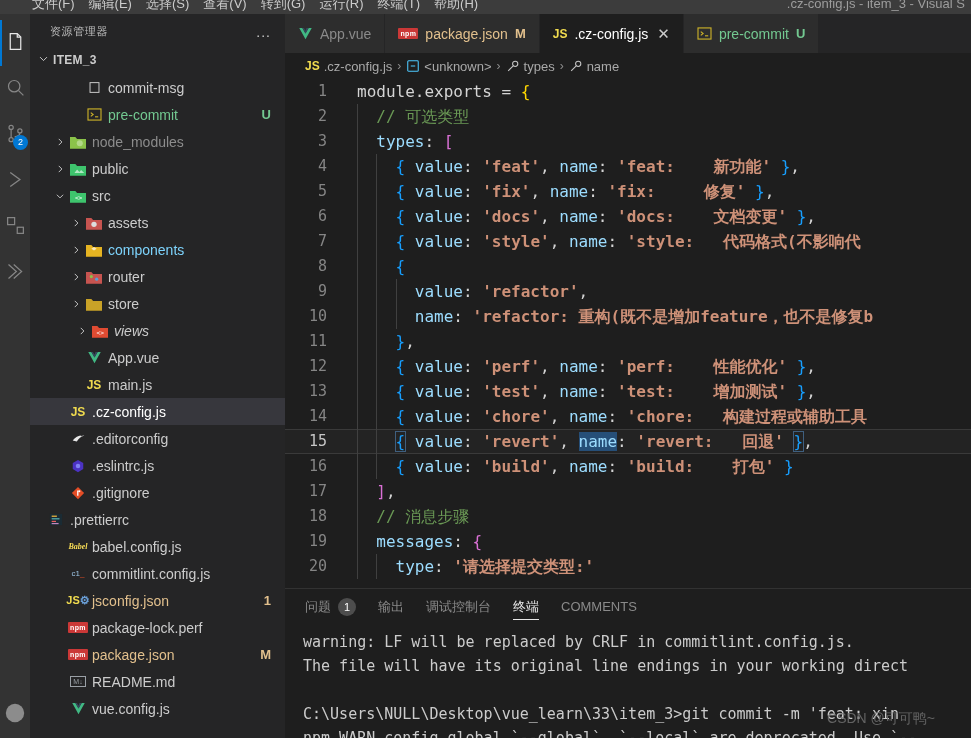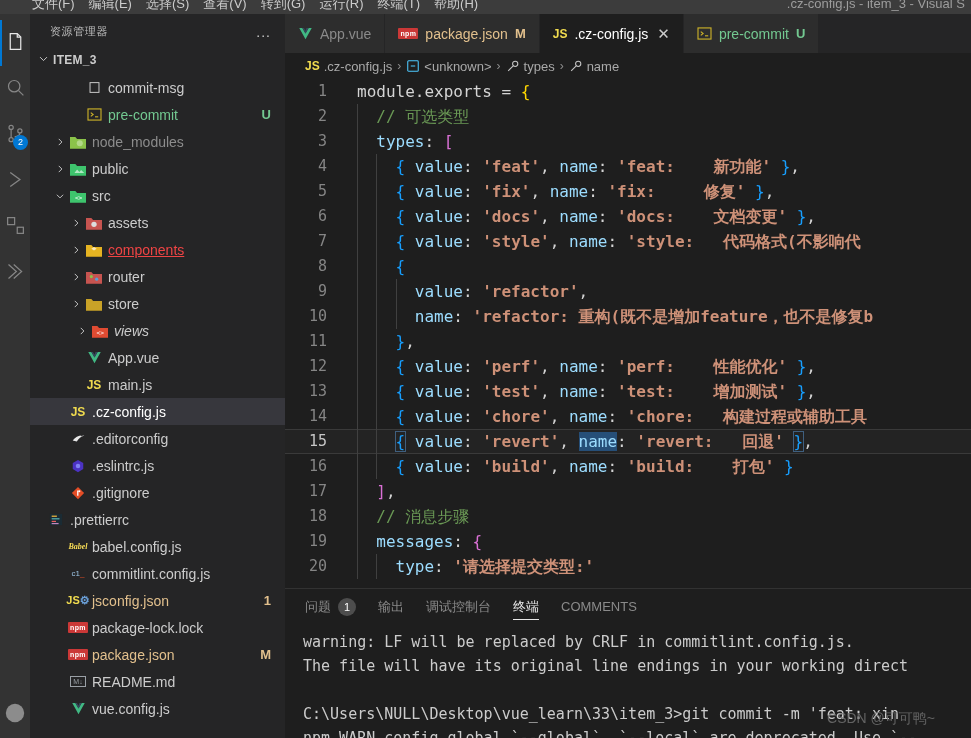--- a/index.html
+++ b/index.html
@@ -328,21 +328,21 @@
             </svg>
           </span>
           <span class="ticon">
             <span style="display: inline-flex; align-items: center; justify-content: center;">
               <svg width="16" height="14" viewBox="0 0 18 15">
                 <path d="M0 2h6l2 2h10v11H0z" fill="#e6b422"></path>
                 <path d="M6 6l3-2 3 2-3 2z" fill="#fff" opacity=".7"></path>
               </svg>
             </span>
           </span>
-          <span class="tlabel" style="color: #ef4444; text-decoration: underline;">components</span>
+          <span class="tlabel" style="color: #7dd3fc;">components</span>
         </div>
         <div class="trow" style="padding-left: 38px;">
           <span class="twist">
             <svg width="10" height="10" viewBox="0 0 16 16" fill="none" stroke="#cccccc" stroke-width="1.5">
               <path d="M6 3l5 5-5 5"></path>
             </svg>
           </span>
           <span class="ticon">
             <span style="display: inline-flex; align-items: center; justify-content: center;">
               <svg width="16" height="14" viewBox="0 0 18 15">
@@ -495,21 +495,21 @@
           <span class="tlabel" style="color: rgb(226, 192, 141);">jsconfig.json</span>
           <span class="tbadge" style="color: rgb(226, 192, 141);">1</span>
         </div>
         <div class="trow" style="padding-left: 22px;">
           <span class="twist"></span>
           <span class="ticon">
             <span style="display: inline-flex; align-items: center; justify-content: center;">
               <span style="display:inline-block;background:#cb3837;color:#fff;font-size:7px;font-weight:bold;padding:2px 2px;border-radius:1px;letter-spacing:.4px;font-family:'Liberation Sans',sans-serif">npm</span>
             </span>
           </span>
-          <span class="tlabel" style="color: rgb(204, 204, 204);">package-lock.lock</span>
+          <span class="tlabel" style="color: rgb(204, 204, 204);">package-lock.perf</span>
         </div>
         <div class="trow" style="padding-left: 22px;">
           <span class="twist"></span>
           <span class="ticon">
             <span style="display: inline-flex; align-items: center; justify-content: center;">
               <span style="display:inline-block;background:#cb3837;color:#fff;font-size:7px;font-weight:bold;padding:2px 2px;border-radius:1px;letter-spacing:.4px;font-family:'Liberation Sans',sans-serif">npm</span>
             </span>
           </span>
           <span class="tlabel" style="color: rgb(226, 192, 141);">package.json</span>
           <span class="tbadge" style="color: rgb(226, 192, 141);">M</span>

